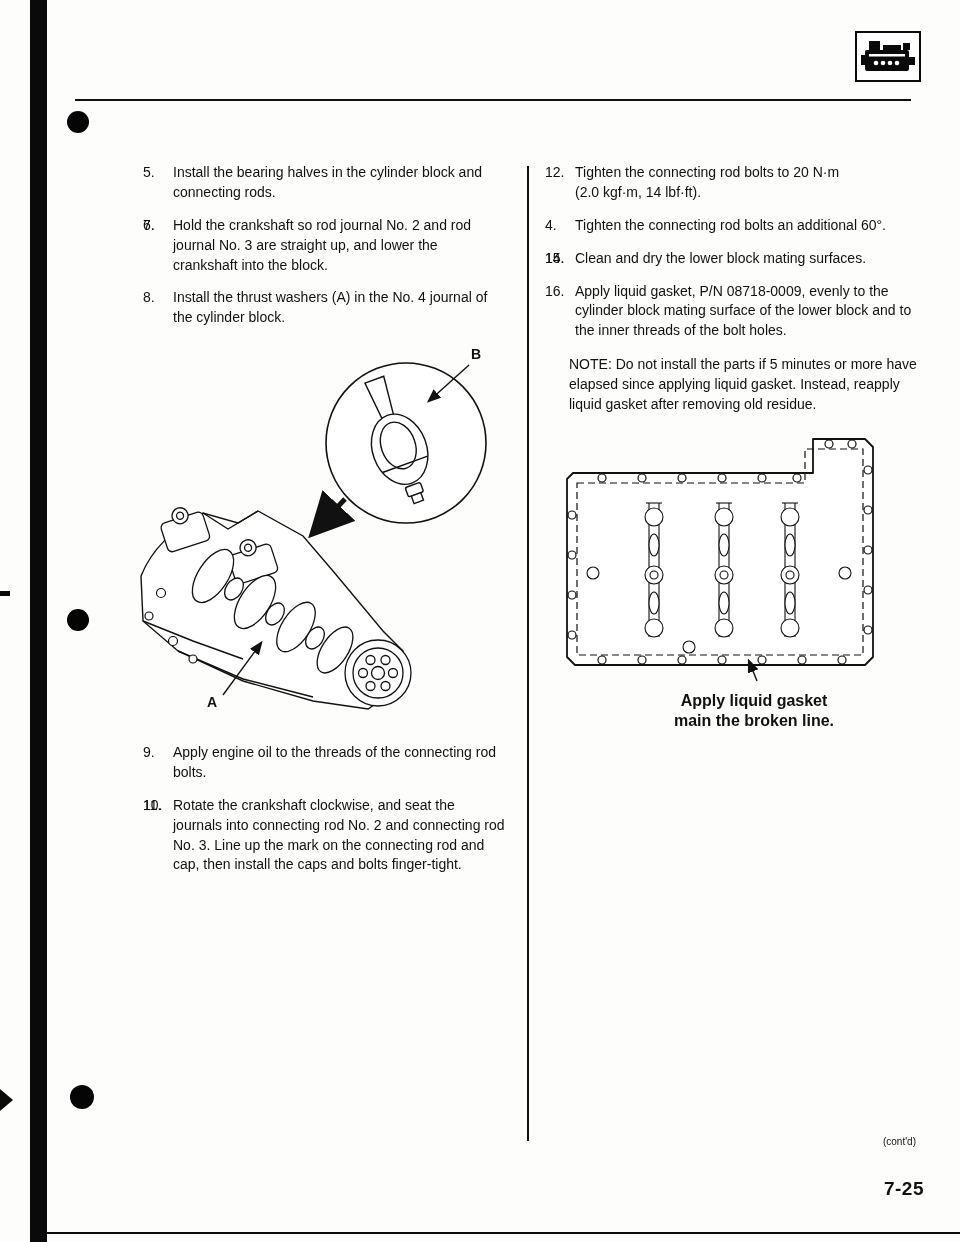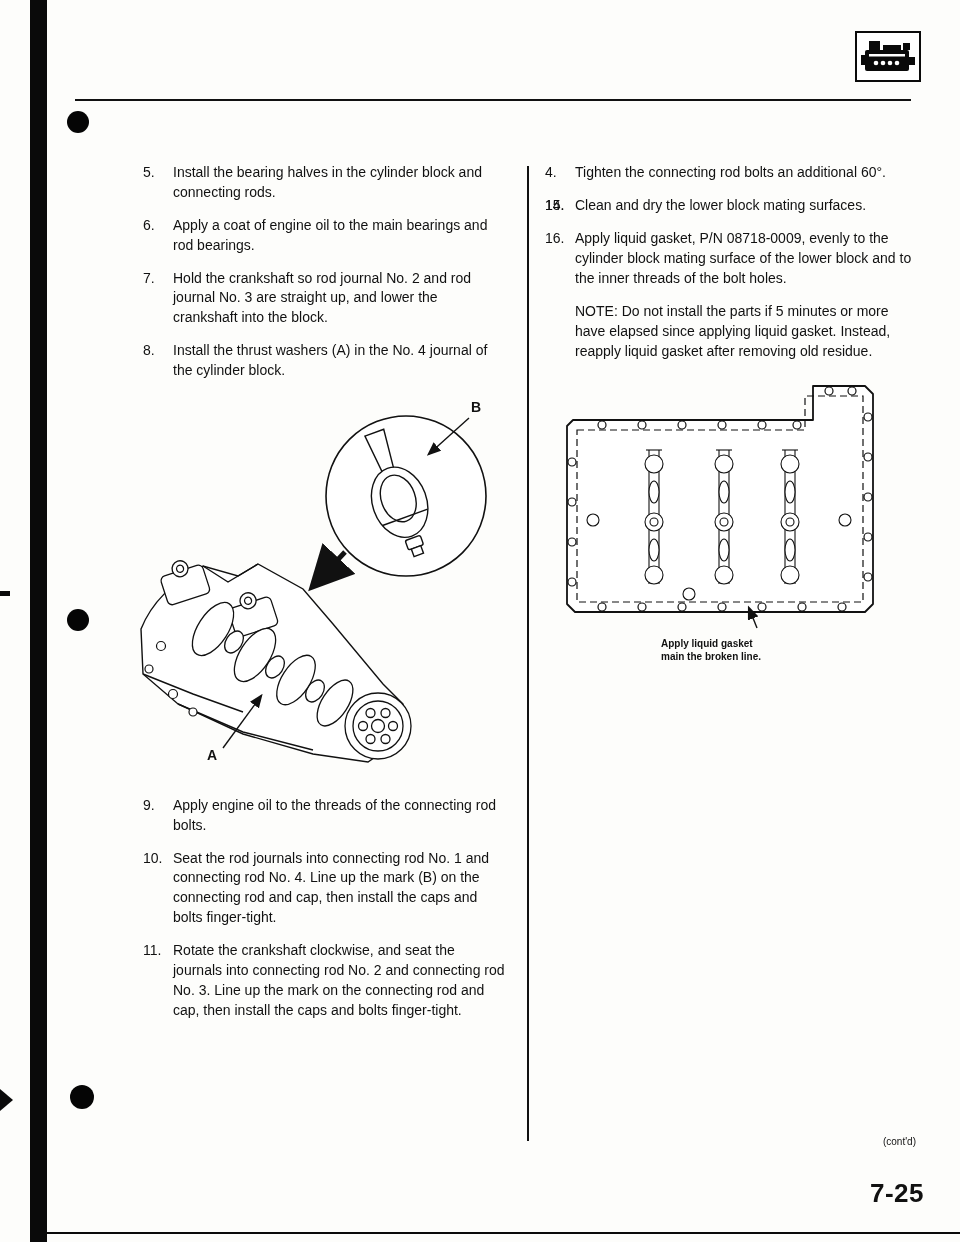--- a/index.html
+++ b/index.html
@@ -25,27 +25,27 @@
     position:absolute; left:855px; top:31px; width:66px; height:51px;
     border:2px solid #0a0a0a; background:#fff;
     display:flex; align-items:center; justify-content:center;
   }
   .col { position:absolute; top:163px; font-size:14px; line-height:1.42; }
   .col-left  { left:143px; width:362px; }
   .col-right { left:545px; width:372px; }
   .li { position:relative; padding-left:30px; margin-bottom:13px; }
   .li .num { position:absolute; left:0; top:0; }
   .li .txt { white-space:pre-line; }
-  .note { margin:14px 0 0 30px; }
+  .note { margin:14px 0 0 24px; }
   .fig1 { margin:8px 0 16px -10px; }
   .fig2 { margin:10px 0 0 12px; }
-  .fig2-caption { margin:2px 0 0 116px; width:186px; 
-                  font-weight:bold; font-size:10px; line-height:1.28; }
+  .fig2-caption { margin:2px 0 0 116px; width:186px; text-align:center;
+                  font-weight:bold; font-size:16px; line-height:1.28; }
   .contd    { position:absolute; right:44px; top:1136px; font-size:10px; }
-  .page-num { position:absolute; right:36px; top:1178px; font-size:26px; font-weight:bold; letter-spacing:0.5px; }
+  .page-num { position:absolute; right:36px; top:1178px; font-size:19px; font-weight:bold; letter-spacing:0.5px; }
   .watermark{ position:absolute; right:24px; top:1240px; font-size:20px; color:#9a9a9a; letter-spacing:0.5px; }
   svg text { font-family:"Liberation Sans", sans-serif; font-weight:bold; }
 </style>
 </head>
 <body>
 
 <div class="page">
 
   <div class="binding-bar"></div>
   <div class="artifact-dash"></div>
@@ -75,21 +75,20 @@
   <div class="bottom-rule"></div>
 
   <div class="col col-left">
 
     <div class="li">
       <span class="num">5.</span>
       <span class="txt">Install the bearing halves in the cylinder block and connecting rods.</span>
     </div>
     <div class="li">
       <span class="num">6.</span>
-      <span class="txt">Apply a coat of engine oil to the main bearings and rod bearings.</span>
     </div>
     <div class="li">
       <span class="num">7.</span>
       <span class="txt">Hold the crankshaft so rod journal No. 2 and rod journal No. 3 are straight up, and lower the crankshaft into the block.</span>
     </div>
     <div class="li">
       <span class="num">8.</span>
       <span class="txt">Install the thrust washers (A) in the No. 4 journal of the cylinder block.</span>
     </div>
 
@@ -174,30 +173,34 @@
         <text x="74" y="366" font-size="14" fill="#111">A</text>
       </svg>
     </div>
 
     <div class="li">
       <span class="num">9.</span>
       <span class="txt">Apply engine oil to the threads of the connecting rod bolts.</span>
     </div>
     <div class="li">
       <span class="num">10.</span>
-      <span class="txt">Seat the rod journals into connecting rod No. 1 and connecting rod No. 4. Line up the mark (B) on the connecting rod and cap, then install the caps and bolts finger-tight.</span>
     </div>
     <div class="li">
       <span class="num">11.</span>
       <span class="txt">Rotate the crankshaft clockwise, and seat the journals into connecting rod No. 2 and connecting rod No. 3. Line up the mark on the connecting rod and cap, then install the caps and bolts finger-tight.</span>
     </div>
   </div>
 
   <div class="col col-right">
 
+    <div class="li">
+      <span class="num">12.</span>
+      <span class="txt">Tighten the connecting rod bolts to 20 N·m
+(2.0 kgf·m, 14 lbf·ft).</span>
+    </div>
     <div class="li">
       <span class="num">4.</span>
       <span class="txt">Tighten the connecting rod bolts an additional 60°.</span>
     </div>
     <div class="li">
       <span class="num">14.</span>
     </div>
     <div class="li">
       <span class="num">15.</span>
       <span class="txt">Clean and dry the lower block mating surfaces.</span>

